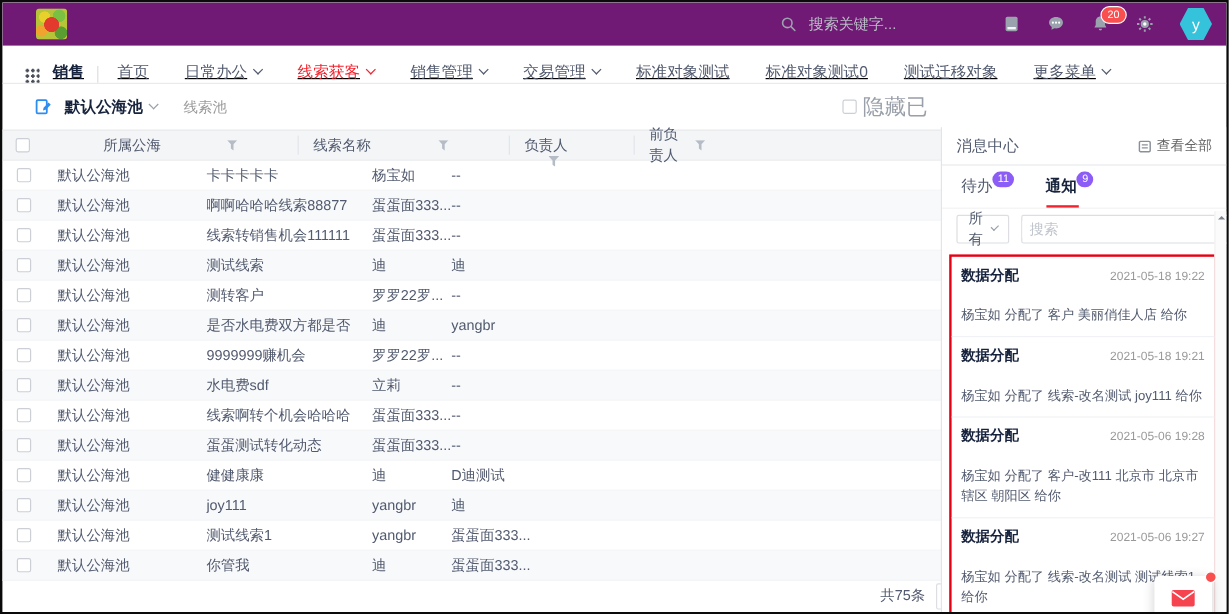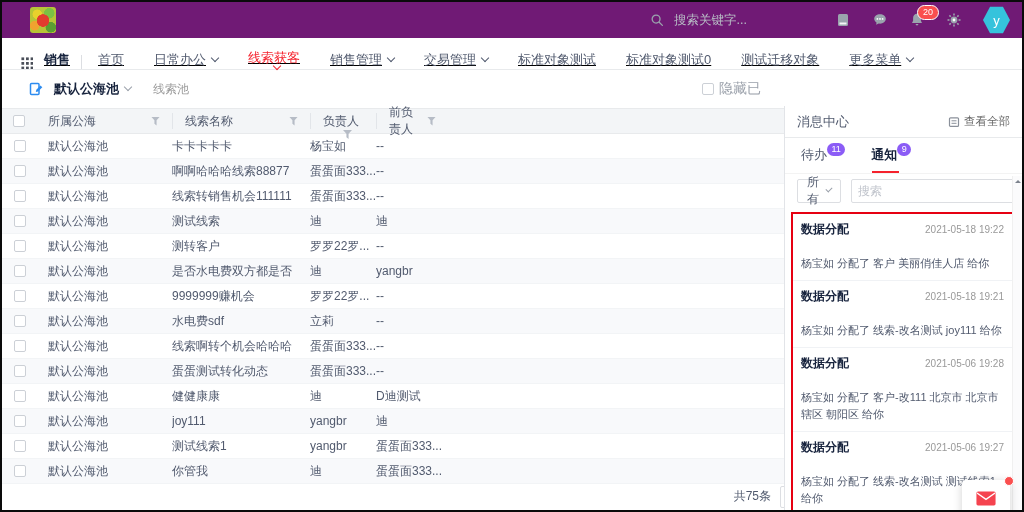--- a/index.html
+++ b/index.html
@@ -32,43 +32,43 @@
   
   .navbar { height:32px; border-bottom:1px solid #e8eaec; display:flex;
             align-items:flex-end; padding-left:18px;text-decoration:underline; }
   .grid-icon { width:13px; height:13px; margin-right:11px;
     background-image:radial-gradient(circle,#4a4f59 1.3px,rgba(0,0,0,0) 1.5px);
     background-size:4.6px 4.6px; background-position:.5px .5px; }
   .app-name { font-size:13px; font-weight:bold; color:#17233d; margin-right:11px; }
   .nav-div { width:1px; height:14px; background:#dcdee2; margin-right:16px; }
   .nav-item { display:flex; align-items:center; font-size:13px; color:#515a6e;
               margin-right:30px; cursor:pointer; white-space:nowrap; }
-  .nav-item.active { color:#f5222d;flex-direction:column; }
+  .nav-item.active { color:#f5222d; }
   .caret { width:6px; height:6px; border-right:1.4px solid currentColor;
            border-bottom:1.4px solid currentColor; transform:rotate(45deg);
            margin:-4px 0 0 6px; }
   .caret.gray { color:#9aa0aa; }
 
   
   .main { position:relative; height:440px; }
   .content { position:absolute; left:0; top:0; width:792px; height:440px; }
 
   .toolbar { position:relative; height:38px; display:flex; align-items:center;
              padding-left:26px; }
   .pool-sel { display:flex; align-items:center; font-size:13px; font-weight:bold;
               color:#17233d; margin-left:10px; cursor:pointer; }
   .crumb { font-size:12px; color:#999; margin-left:22px; }
   .hide-cb { position:absolute; left:700px; display:flex; align-items:center; gap:5px;
-             font-size:14px; color:#9aa0aa; white-space:nowrap; }
+             font-size:18px; color:#9aa0aa; white-space:nowrap; }
   .cb { width:12px; height:12px; border:1px solid #ccd0d6; border-radius:2px;
         background:#fff; flex:none; }
 
   .thead { display:flex; height:26px; background:#f3f5f7; border-top:1px solid #e8eaec;
            border-bottom:1px solid #e8eaec; align-items:center; font-size:12px;
-           color:#515a6e; }
+           color:#515a6e;gap:38px; }
   .th { display:flex; align-items:center; height:16px; padding-right:12px; }
   .th .lbl { margin-right:auto; }
   .sep { border-left:1px solid #e2e5e9; padding-left:12px; }
   .funnel { width:9px; height:9px; background:#b6bcc6; margin-left:8px; flex:none;
     clip-path:polygon(0 0,100% 0,62% 42%,62% 100%,38% 80%,38% 42%); cursor:pointer; }
   .col-cb { width:46px; display:flex; justify-content:center; }
   .col-pool { width:124px; } .col-name { width:138px; } .col-owner { width:66px;flex-direction:column; }
   .col-prev { width:72px; } .col-rest { flex:1; }
 
   .tr { display:flex; height:25px; align-items:center; font-size:12px; color:#515a6e;

